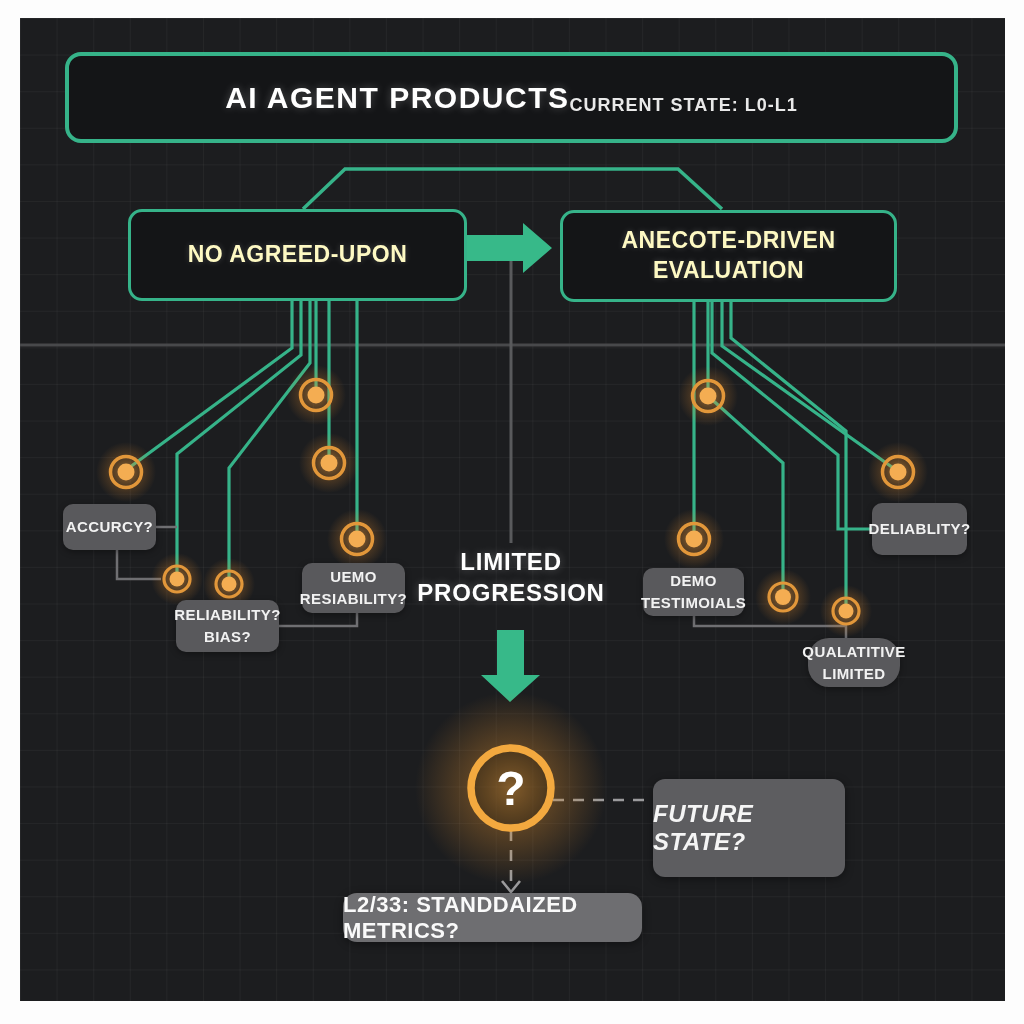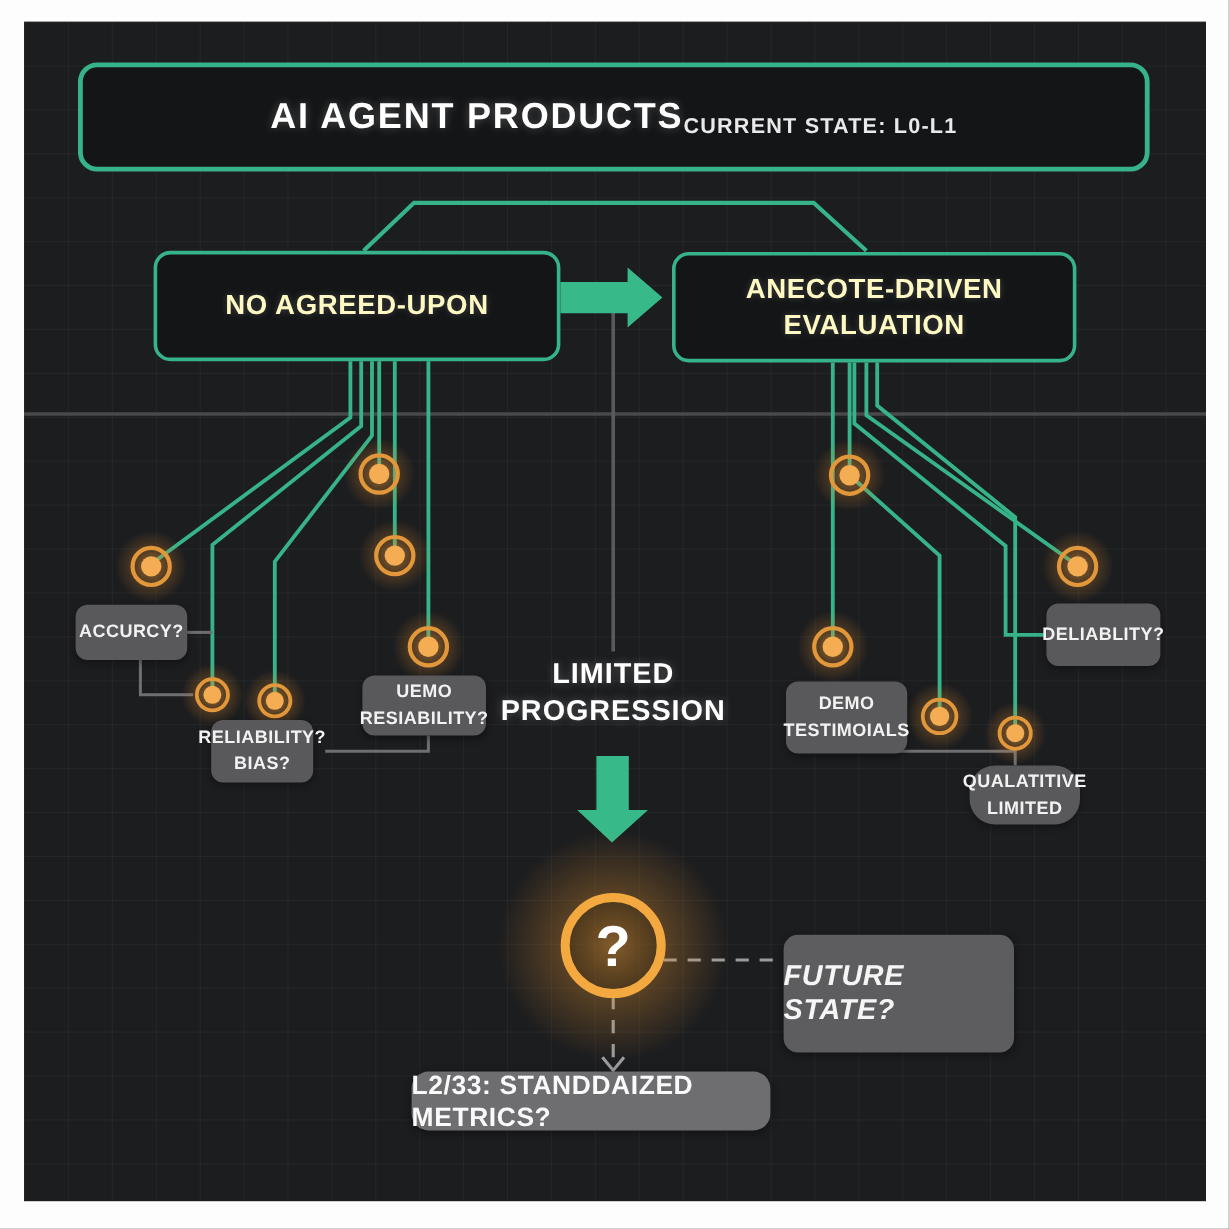--- a/index.html
+++ b/index.html
@@ -34,23 +34,23 @@
   }
   .gbox-left{left:108px;top:191px;width:339px;height:92px;}
   .gbox-right{left:540px;top:192px;width:337px;height:92px;}
   .label{
     position:absolute;background:#59595c;border-radius:10px;color:#f2f2f2;
     display:flex;flex-direction:column;align-items:center;justify-content:center;
     font-size:15px;font-weight:bold;letter-spacing:0.4px;line-height:1.45;
     text-align:center;box-shadow:0 2px 6px rgba(0,0,0,0.35);
   }
   .lbl-accuracy{left:43px;top:486px;width:93px;height:46px;}
-  .lbl-reliability{left:156px;top:582px;width:85px;height:52px;}
+  .lbl-reliability{left:156px;top:582px;width:103px;height:52px;}
   .lbl-uemo{left:282px;top:545px;width:103px;height:50px;}
-  .lbl-demo{left:623px;top:550px;width:101px;height:60px;margin-left:12px;}
+  .lbl-demo{left:623px;top:550px;width:101px;height:48px;}
   .lbl-deliability{left:852px;top:485px;width:95px;height:52px;}
   .lbl-qualitative{left:788px;top:620px;width:92px;height:49px;border-radius:21px;}
   .limited{
     position:absolute;left:391px;top:528px;width:200px;text-align:center;
     color:#fff;font-size:24px;font-weight:bold;letter-spacing:0.8px;line-height:1.3;
     text-shadow:0 0 8px rgba(255,255,255,0.25);
   }
   .future-box{
     position:absolute;left:633px;top:761px;width:192px;height:98px;
     background:#5d5d60;border-radius:12px;display:flex;align-items:center;

